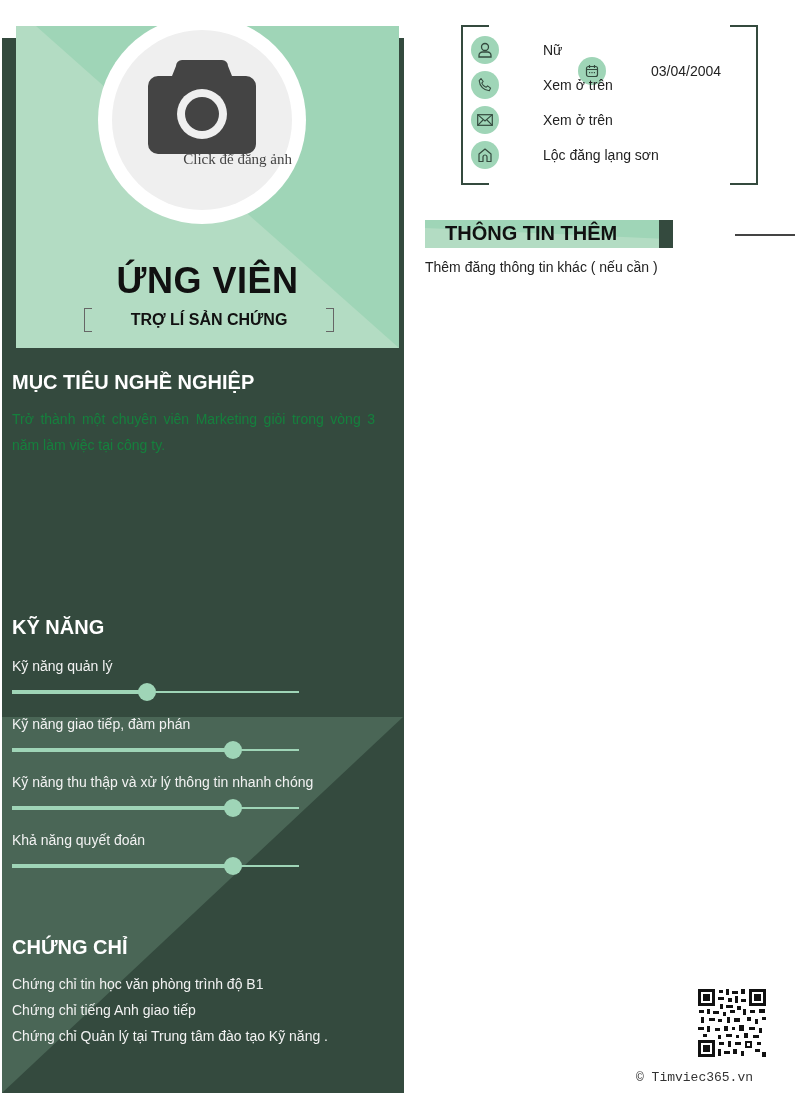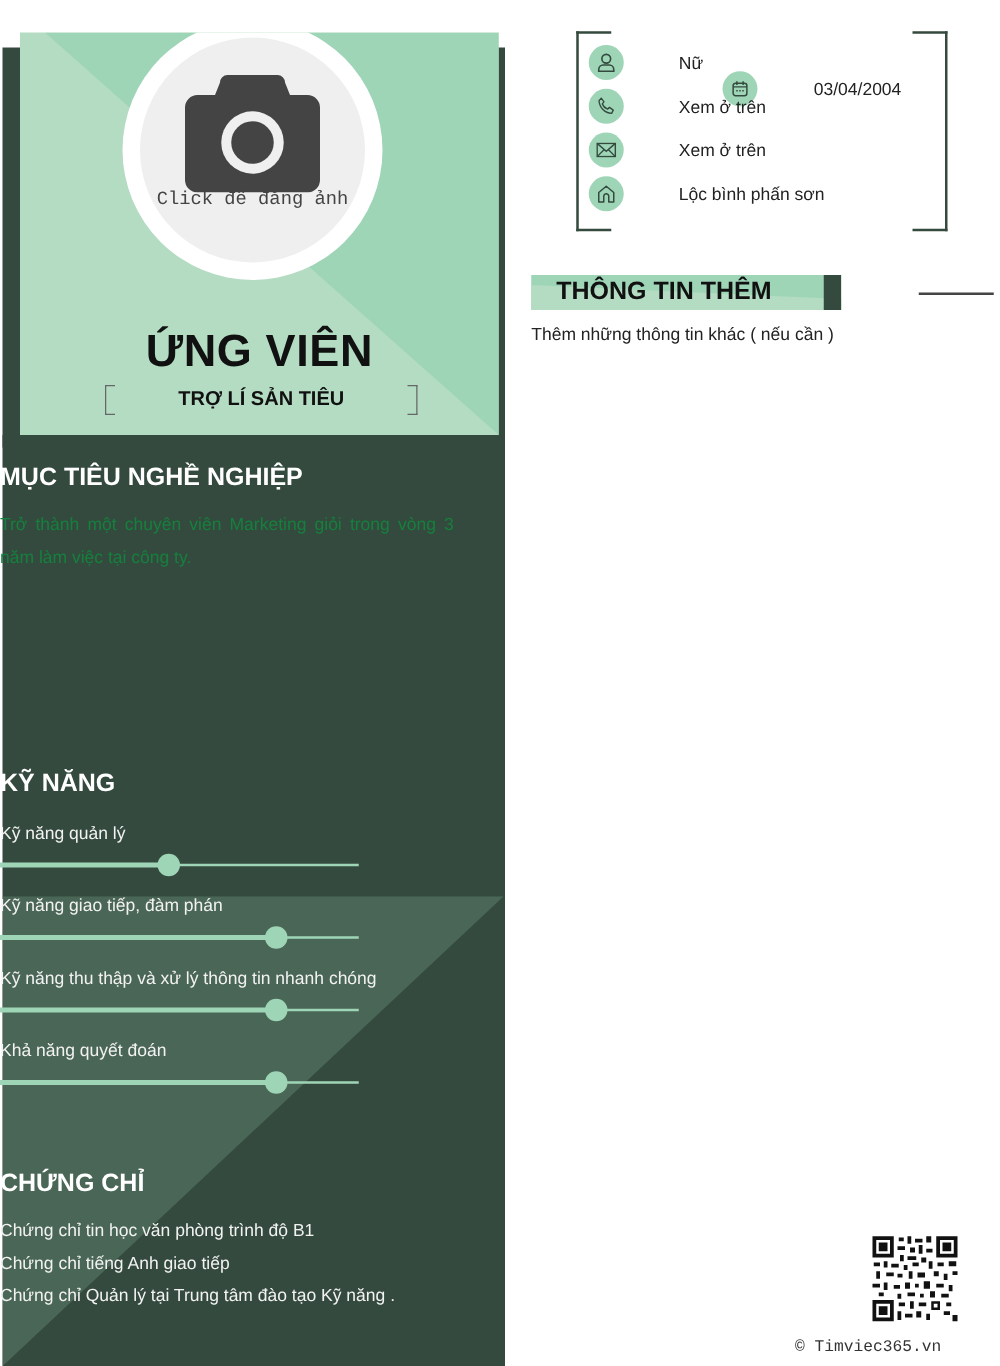--- a/index.html
+++ b/index.html
@@ -6,32 +6,32 @@
   html, body { width: 800px; height: 1093px; background: #ffffff; overflow: hidden; }
   body { position: relative; font-family: "Liberation Sans", "DejaVu Sans", sans-serif; color: #222; }
 
   
   .hdr-shadow { position: absolute; left: 2px; top: 38px; width: 402px; height: 320px; background: #344a3e; }
   .hdr-card { position: absolute; left: 16px; top: 26px; width: 383px; height: 322px; background: #b3dcc3; overflow: hidden; }
   .hdr-card .tri { position: absolute; left: 0; top: 0; width: 100%; height: 100%; }
   .avatar-ring { position: absolute; left: 82px; top: -10px; width: 208px; height: 208px; border-radius: 50%; background: #ffffff; }
   .avatar { position: absolute; left: 14px; top: 14px; width: 180px; height: 180px; border-radius: 50%; background: #efefef; cursor: pointer; }
   .avatar svg { position: absolute; left: 36px; top: 30px; }
-  .avatar .cap { position: absolute; left: 0; width: 100%; top: 121px; text-align: center; font-family: Liberation Mono, monospace; font-size: 15px; color: #444; }
+  .avatar .cap { position: absolute; left: 0; width: 100%; top: 121px; text-align: right; font-family: Liberation Serif, serif; font-size: 15px; color: #444; }
   .name { position: absolute; left: 0; width: 100%; top: 234px; text-align: center; font-size: 36px; font-weight: bold; color: #111; letter-spacing: 0.5px; }
   .job-wrap { position: absolute; left: 68px; top: 282px; width: 250px; height: 24px; }
   .bracket { position: absolute; top: 0; width: 8px; height: 24px; border: 1.5px solid #666; }
   .bracket.l { left: 0; border-right: none; }
   .bracket.r { right: 0; border-left: none; }
   .job { position: absolute; left: 0; width: 100%; top: 3px; text-align: center; font-size: 16px; font-weight: bold; color: #111; }
 
   
   .dark { position: absolute; left: 2px; top: 348px; width: 402px; height: 745px; background: #344a3e; overflow: hidden; }
   .dark .tri { position: absolute; left: 0; top: 369px; }
-  .section { position: absolute; left: 0; width: 363px; color: #ffffff; }
+  .section { position: absolute; left: 12px; width: 363px; color: #ffffff; }
   .sec-title { font-size: 20px; font-weight: bold; color: #ffffff; }
   .para { font-size: 14px; line-height: 26px; text-align: justify; color: #15803d; }
   .skill { position: relative; height: 58px; }
   .skill .lbl { font-size: 14px; color: #f2f2f2; }
   .slider { position: absolute; left: 0; top: 24px; width: 287px; height: 20px; cursor: pointer; }
   .slider .track { position: absolute; left: 0; right: 0; top: 9px; height: 2px; background: #9fd5b7; }
   .slider .fill { position: absolute; left: 0; top: 8px; height: 4px; background: #9fd5b7; }
   .slider .knob { position: absolute; top: 1px; width: 18px; height: 18px; margin-left: -9px; border-radius: 50%; background: #9fd5b7; }
   .cert { font-size: 14px; line-height: 26px; color: #f2f2f2; }
 
@@ -71,21 +71,21 @@
         <circle cx="54" cy="54" r="25" fill="#efefef"></circle>
         <circle cx="54" cy="54" r="17" fill="#444"></circle>
       </svg>
       <div class="cap">Click để đăng ảnh</div>
     </div>
   </div>
   <div class="name">ỨNG VIÊN</div>
   <div class="job-wrap">
     <div class="bracket l"></div>
     <div class="bracket r"></div>
-    <div class="job">TRỢ LÍ SẢN TIÊU</div>
+    <div class="job">TRỢ LÍ SẢN CHỨNG</div>
   </div>
 </div>
 
 <div class="dark">
   <svg class="tri" width="402" height="376" viewBox="0 0 402 376">
     <polygon points="0,0 401,0 0,376" fill="#4a6656"></polygon>
   </svg>
 </div>
 
 <div class="section" style="top:371px;">
@@ -185,33 +185,33 @@
         </svg>
     </span>
     <span class="txt">Xem ở trên</span>
   </div>
   <div class="row" style="top:116px;">
     <span class="ic">
       <svg width="16" height="16" viewBox="0 0 16 16">
           <path d="M2 14.5 V7 L8 2 L14 7 V14.5 H10 V10 a2 2 0 0 0 -4 0 V14.5 Z" fill="none" stroke="#344a3e" stroke-width="1.2" stroke-linejoin="round"></path>
         </svg>
     </span>
-    <span class="txt">Lộc bình phấn sơn</span>
+    <span class="txt">Lộc đăng lạng sơn</span>
   </div>
 </div>
 
 <div class="more-bar">
   <svg class="tri" width="310" height="28" viewBox="0 0 310 28">
     <polygon points="0,28 310,28 310,22 0,8" fill="#b3dcc3"></polygon>
   </svg>
   <div class="more-title">THÔNG TIN THÊM</div>
   <div class="cap"></div>
 </div>
 <div class="more-line"></div>
-<div class="more-text">Thêm những thông tin khác ( nếu cần )</div>
+<div class="more-text">Thêm đăng thông tin khác ( nếu cần )</div>
 
 <svg class="qr" viewBox="0 0 70 70">
   <rect x="0" y="0" width="70" height="70" fill="#fff"></rect>
   <g fill="#111">
     <rect x="1" y="1" width="17" height="17"></rect>
       <rect x="4" y="4" width="11" height="11" fill="#fff"></rect>
       <rect x="6" y="6" width="7" height="7"></rect>
     <rect x="52" y="1" width="17" height="17"></rect>
       <rect x="55" y="4" width="11" height="11" fill="#fff"></rect>
       <rect x="57" y="6" width="7" height="7"></rect>

